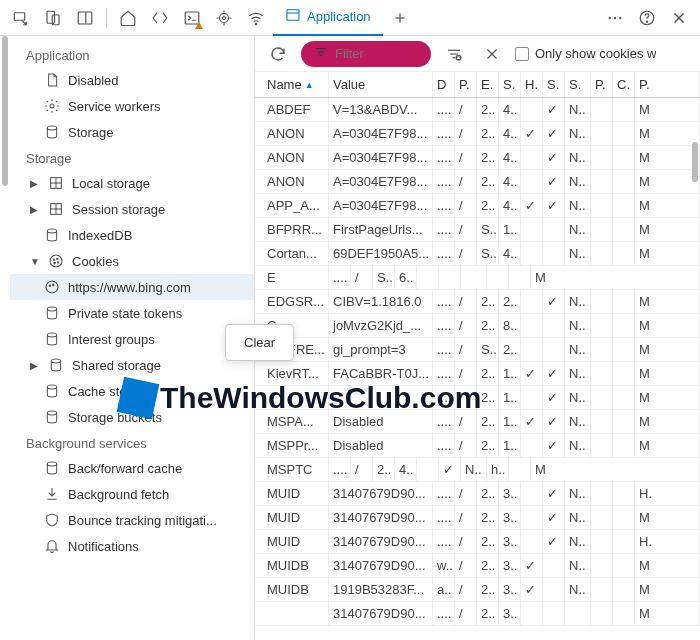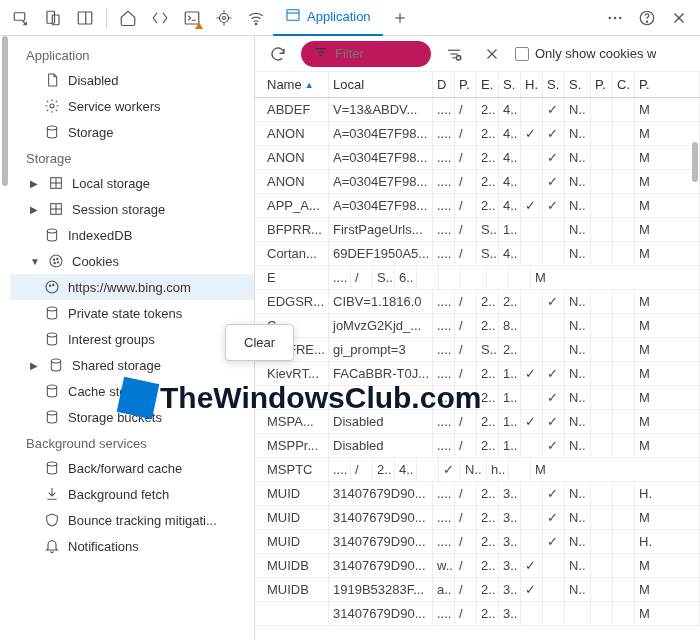--- a/index.html
+++ b/index.html
@@ -349,21 +349,21 @@
         <span>Only show cookies w</span>
       </label>
     </div>
 
     <div class="table" style="position:relative">
       <div class="thead">
         <div class="tcell c-name">
             <span>Name</span>
             <span class="sort-arrow">▲</span>
           </div>
-        <div class="tcell c-value">Local</div>
+        <div class="tcell c-value">Value</div>
         <div class="tcell c-d">D</div>
         <div class="tcell c-p">P.</div>
         <div class="tcell c-e">E.</div>
         <div class="tcell c-s">S.</div>
         <div class="tcell c-h">H.</div>
         <div class="tcell c-s2">S.</div>
         <div class="tcell c-s3">S.</div>
         <div class="tcell c-p2">P.</div>
         <div class="tcell c-c">C.</div>
         <div class="tcell c-p3">P.</div>

